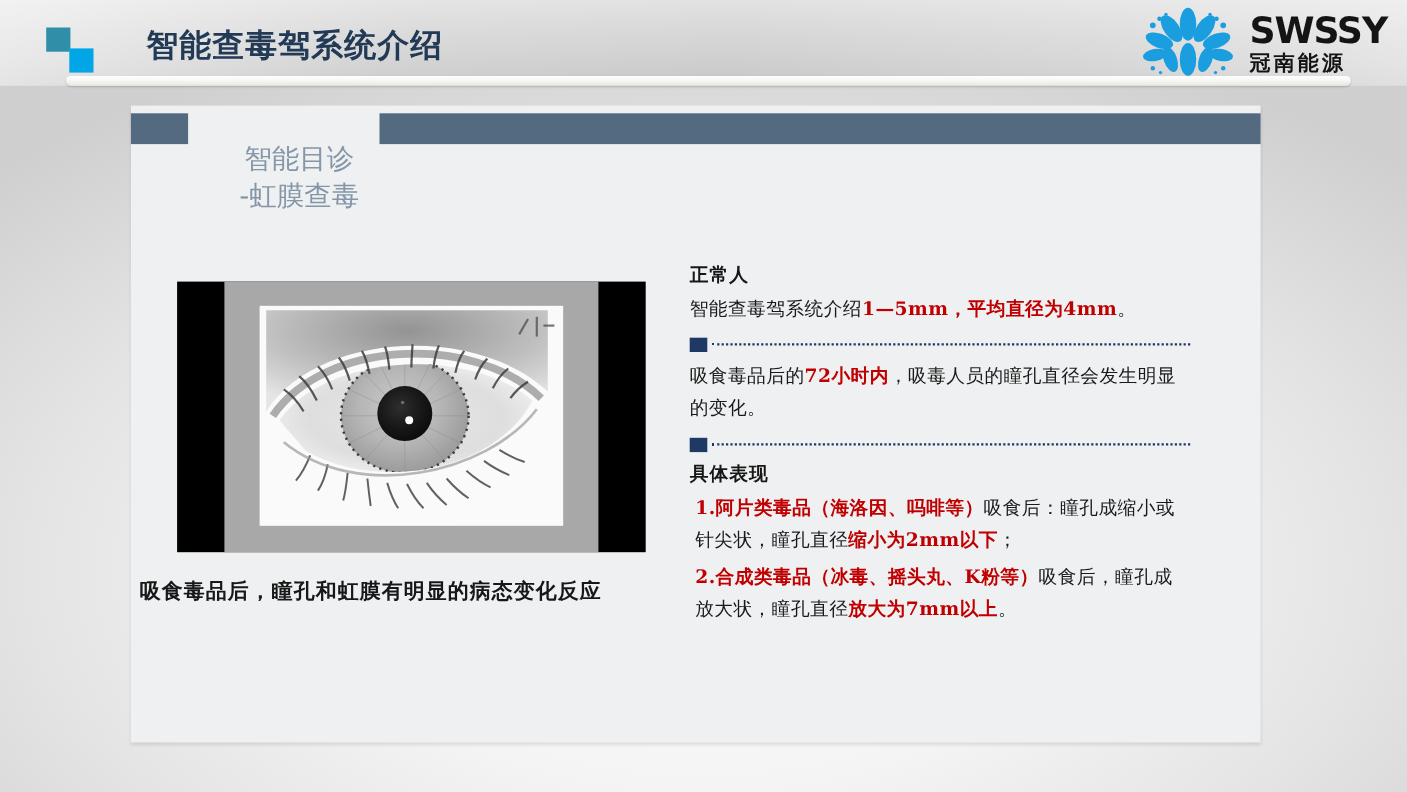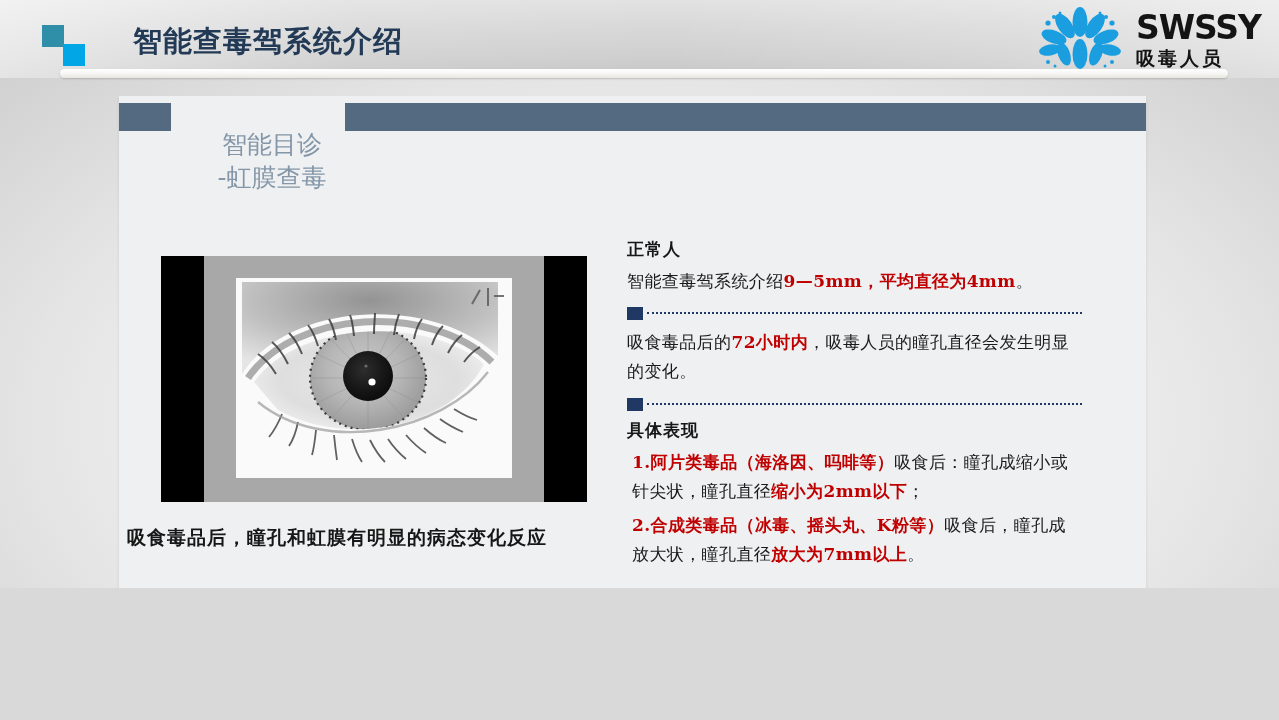--- a/index.html
+++ b/index.html
@@ -10,21 +10,21 @@
     width: 1279px;
     height: 720px;
     overflow: hidden;
     font-family: "DejaVu Sans", "Liberation Sans", sans-serif;
     background: #d9d9d9;
   }
 
   #slide {
     position: relative;
     width: 1279px;
-    height: 588px;
+    height: 720px;
     background:
       radial-gradient(ellipse 900px 520px at 50% 72%, #fdfdfd 0%, #f4f4f4 38%, #e4e4e4 68%, #cfcfcf 100%);
     overflow: hidden;
   }
 
   
   .header {
     position: absolute;
     left: 0; top: 0;
     width: 1279px;
@@ -267,21 +267,21 @@
           <circle cx="72" cy="11" r="2.0"></circle>
           <circle cx="66" cy="7" r="1.5"></circle>
           <circle cx="14" cy="56" r="2.0"></circle>
           <circle cx="21" cy="60" r="1.5"></circle>
           <circle cx="78" cy="56" r="2.0"></circle>
           <circle cx="71" cy="60" r="1.5"></circle>
         </g>
       </svg>
       <div class="brand-text">
         <div class="brand-name">SWSSY</div>
-        <div class="brand-sub">吸毒人员</div>
+        <div class="brand-sub">冠南能源</div>
       </div>
     </div>
 
     <div class="header-rule"></div>
   </div>
 
   <div class="panel">
 
     <div class="title-bar-left"></div>
     <div class="title-bar-right"></div>
@@ -396,21 +396,21 @@
         </div>
       </div>
     </div>
 
     <div class="figure-caption">吸食毒品后，瞳孔和虹膜有明显的病态变化反应</div>
 
     <div class="right-col">
 
       <div class="sec-block">
         <div class="sec-head">正常人</div>
-        <div class="sec-body"><span>智能查毒驾系统介绍</span><span class="hl">9—5mm，平均直径为4mm</span><span>。</span></div>
+        <div class="sec-body"><span>智能查毒驾系统介绍</span><span class="hl">1—5mm，平均直径为4mm</span><span>。</span></div>
       </div>
 
       <div class="divider">
         <span class="dot-square"></span>
         <span class="dot-line"></span>
       </div>
 
       <div class="sec-block">
         <div class="sec-body"><span>吸食毒品后的</span><span class="hl">72小时内</span><span>，吸毒人员的瞳孔直径会发生明显的变化。</span></div>
       </div>

